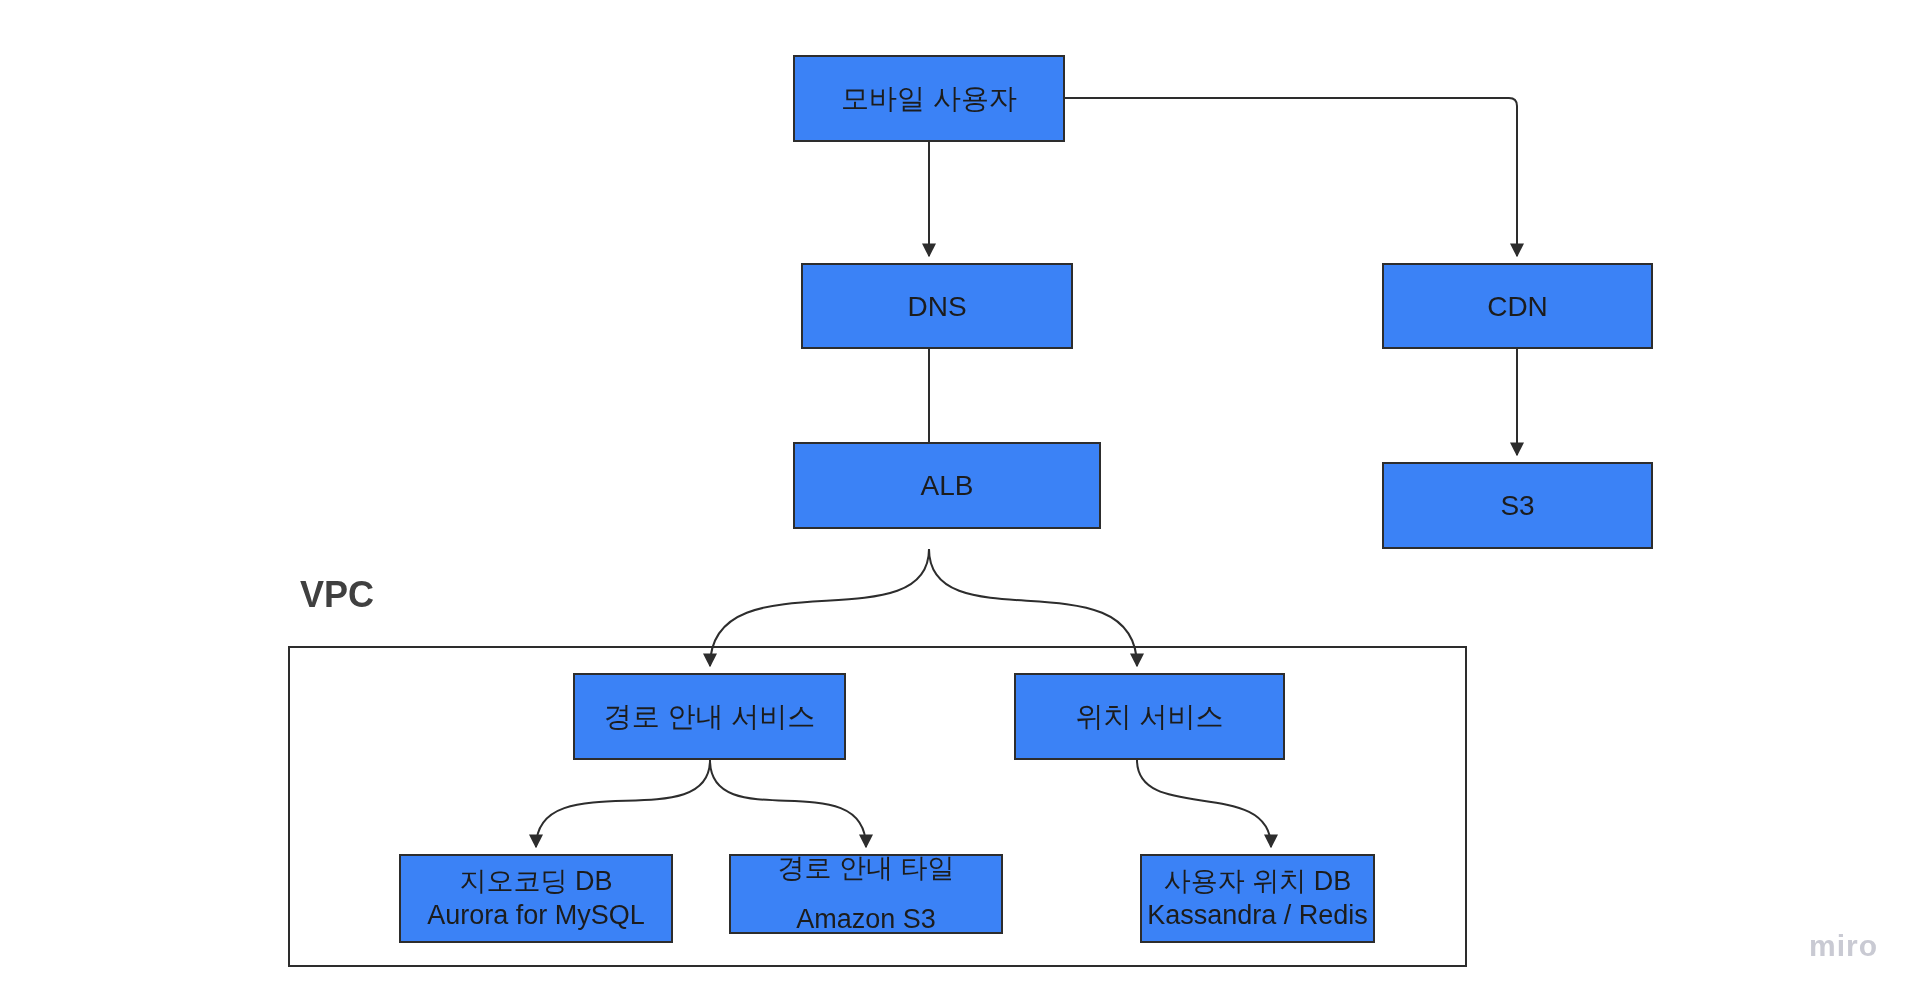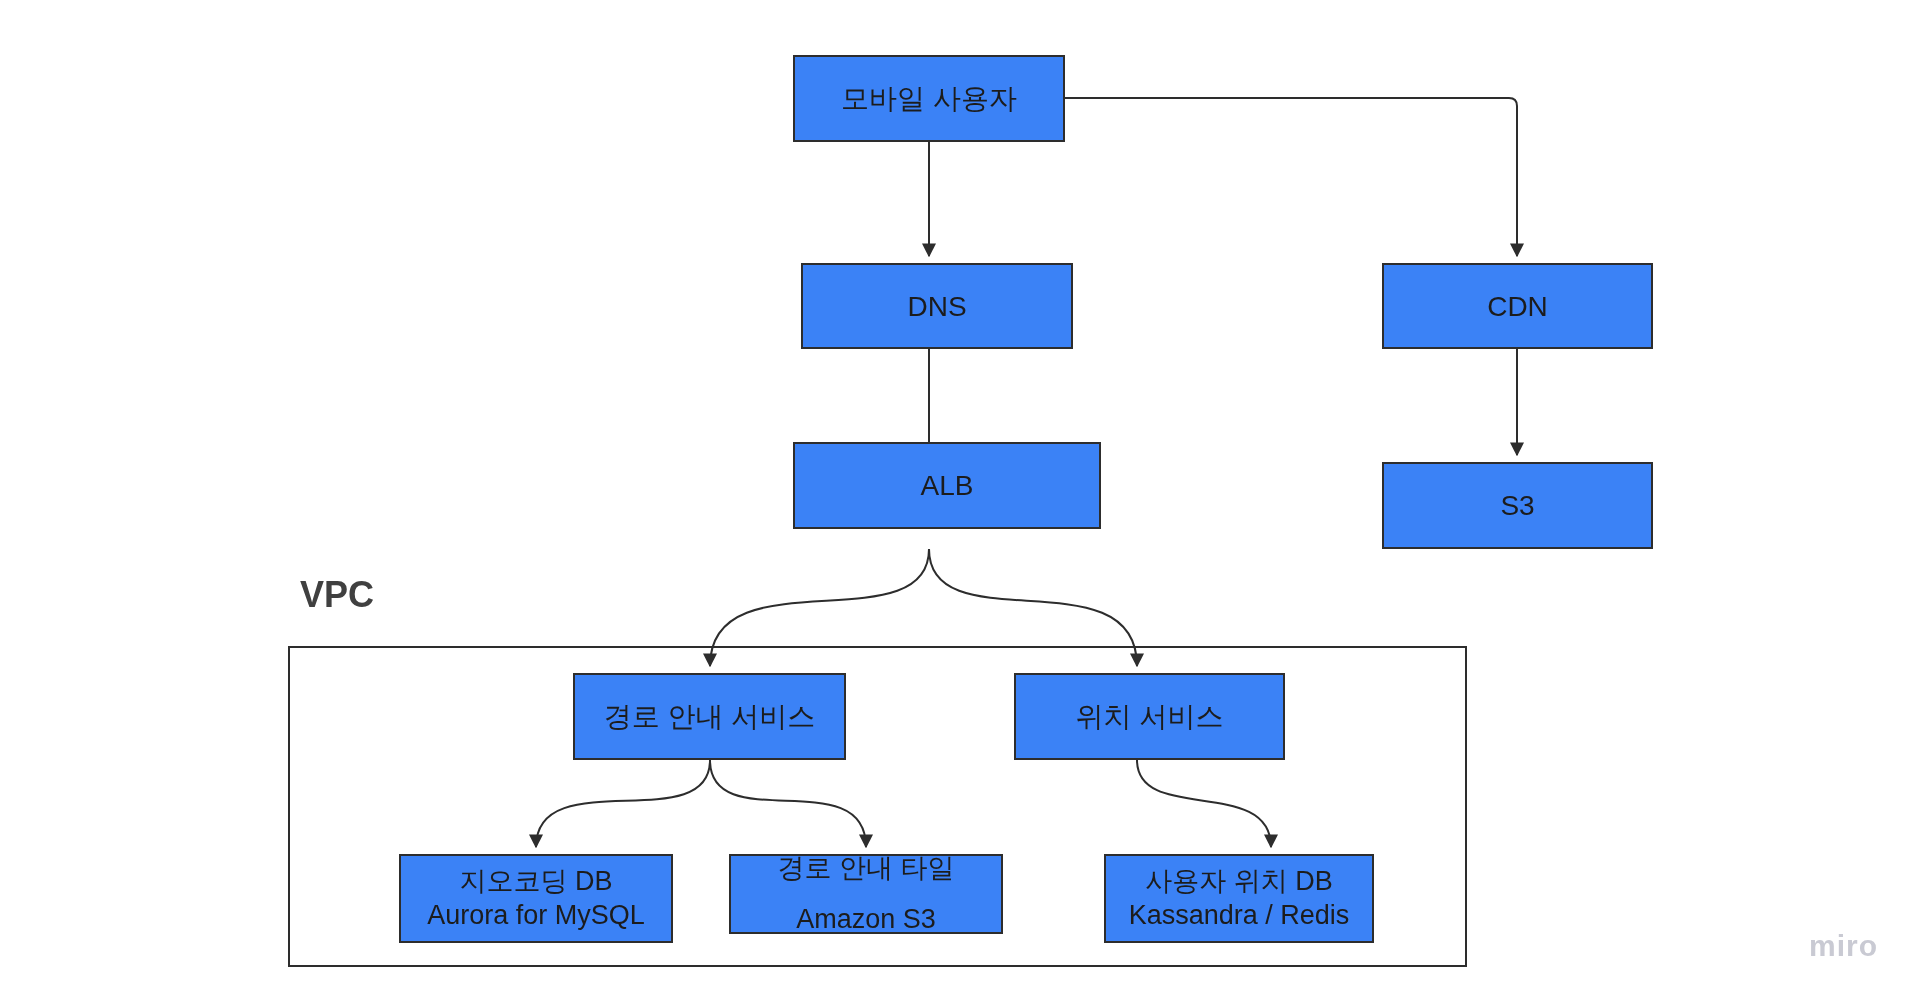--- a/index.html
+++ b/index.html
@@ -121,20 +121,20 @@
   <div class="node" style="left:399px; top:854px; width:274px; height:89px; font-size:27px;">
     <span>지오코딩 DB</span>
     <span class="sub">Aurora for MySQL</span>
   </div>
 
   <div class="node" style="left:729px; top:854px; width:274px; height:80px; font-size:27px;gap:17px;">
     <span>경로 안내 타일</span>
     <span class="sub">Amazon S3</span>
   </div>
 
-  <div class="node" style="left:1104px; top:854px; width:270px; height:89px; font-size:27px;justify-content:center;">
+  <div class="node" style="left:1140px; top:854px; width:235px; height:89px; font-size:27px;justify-content:center;">
     <span>사용자 위치 DB</span>
     <span class="sub">Kassandra / Redis</span>
   </div>
 
   <div class="watermark">miro</div>
 
 </div>
 
 </body></html>

